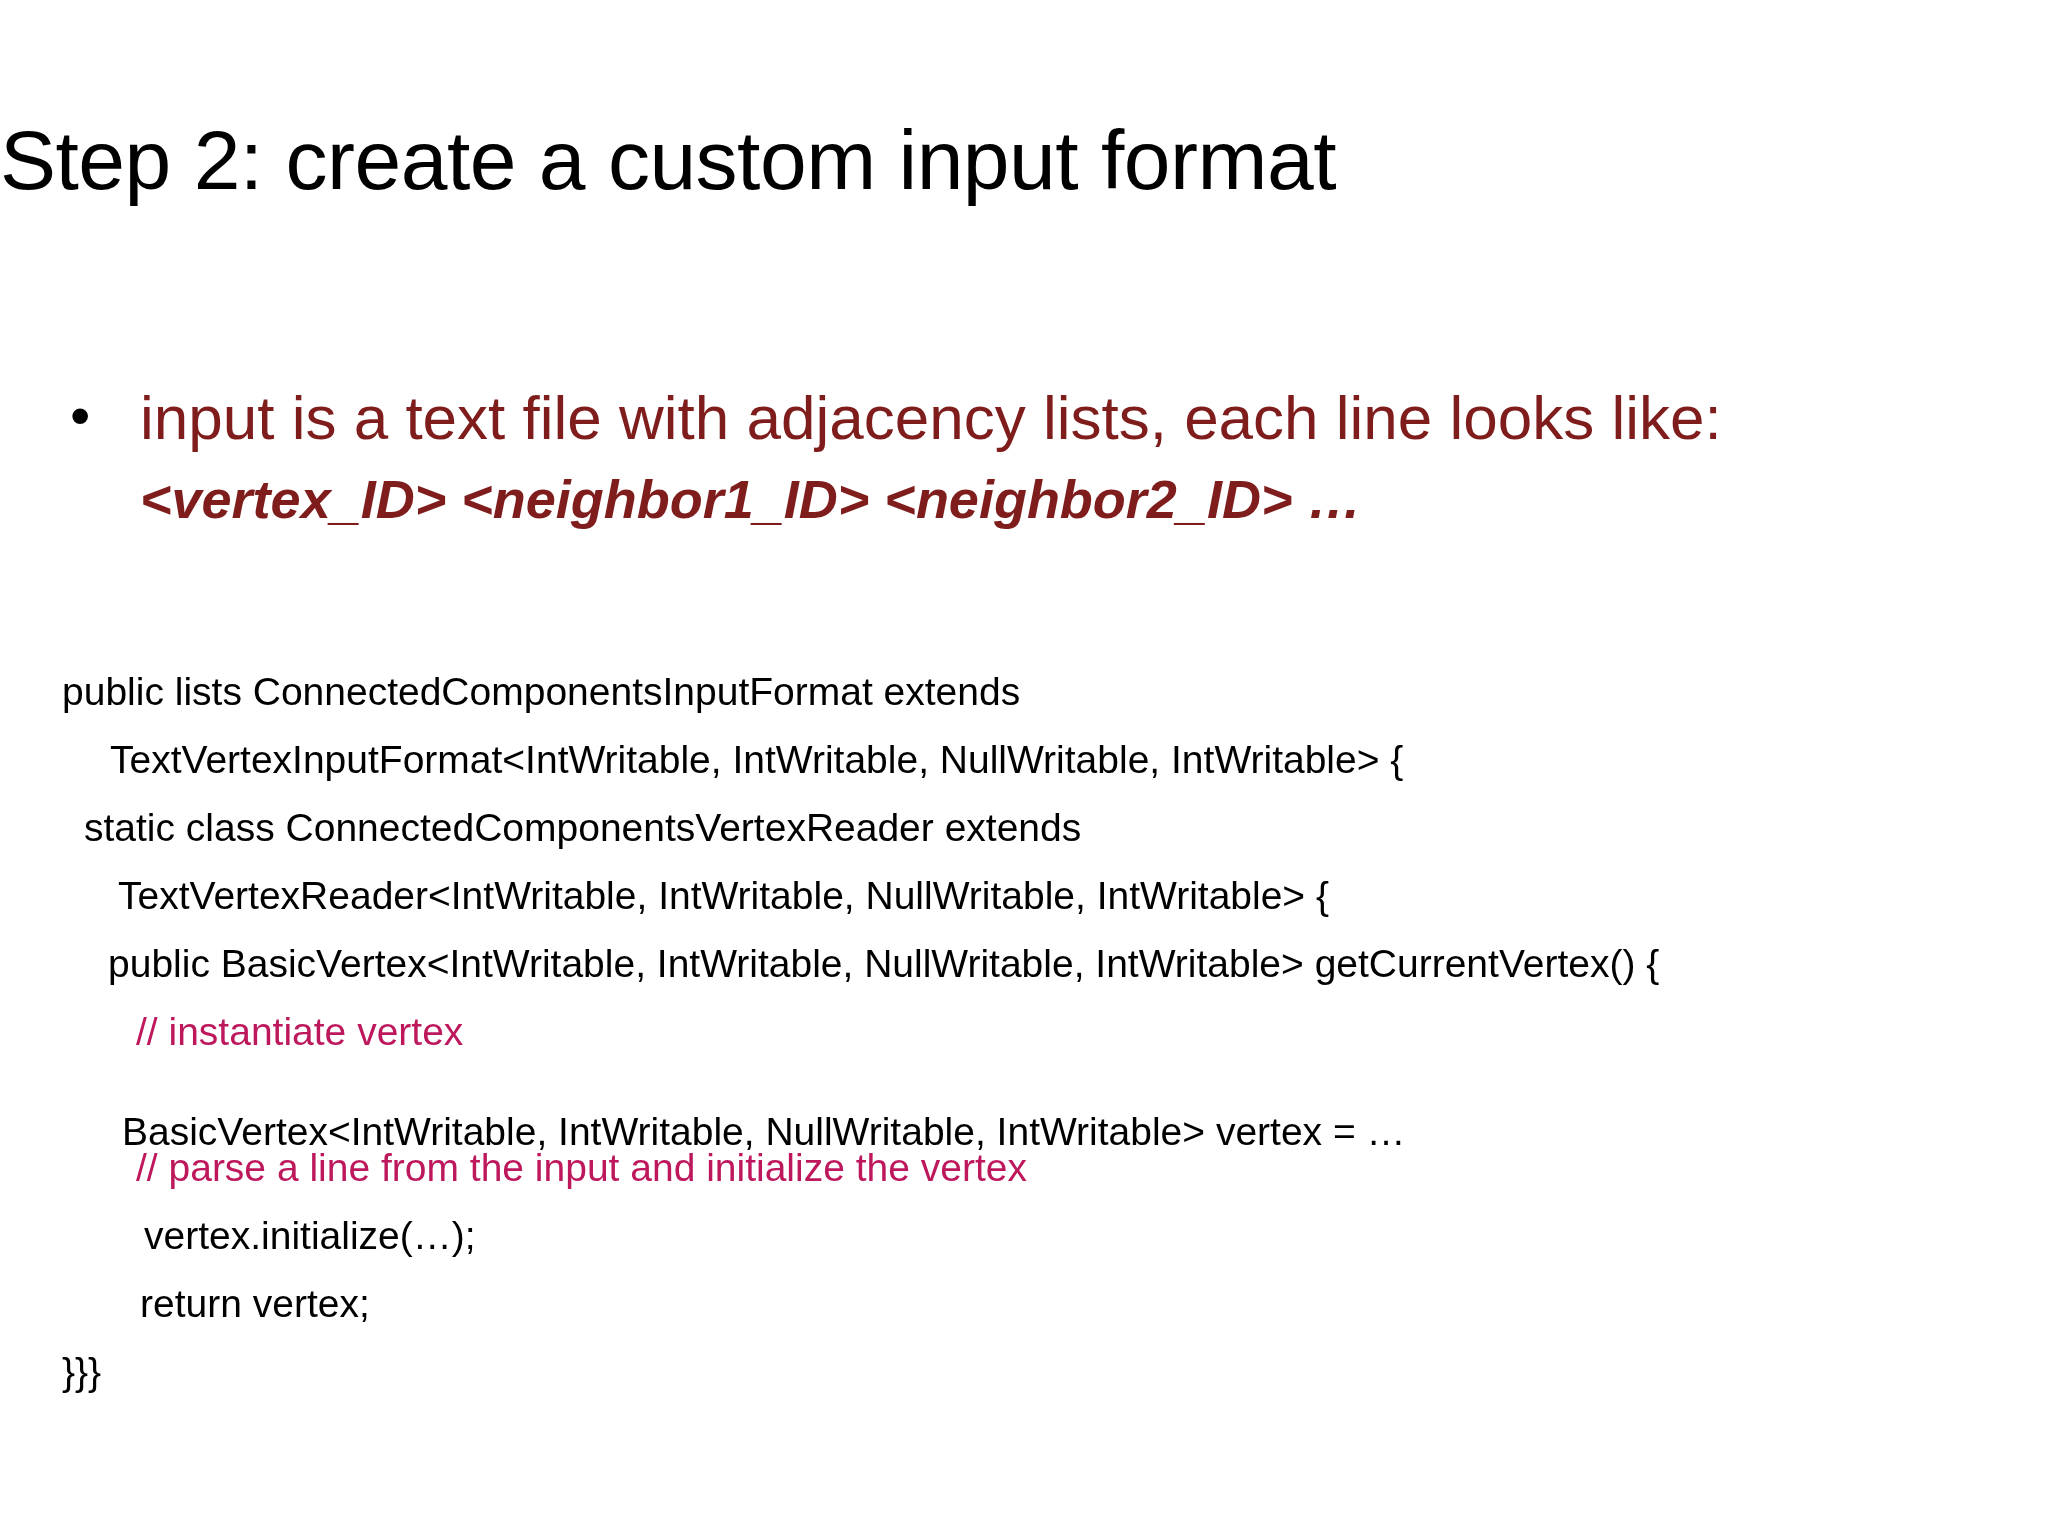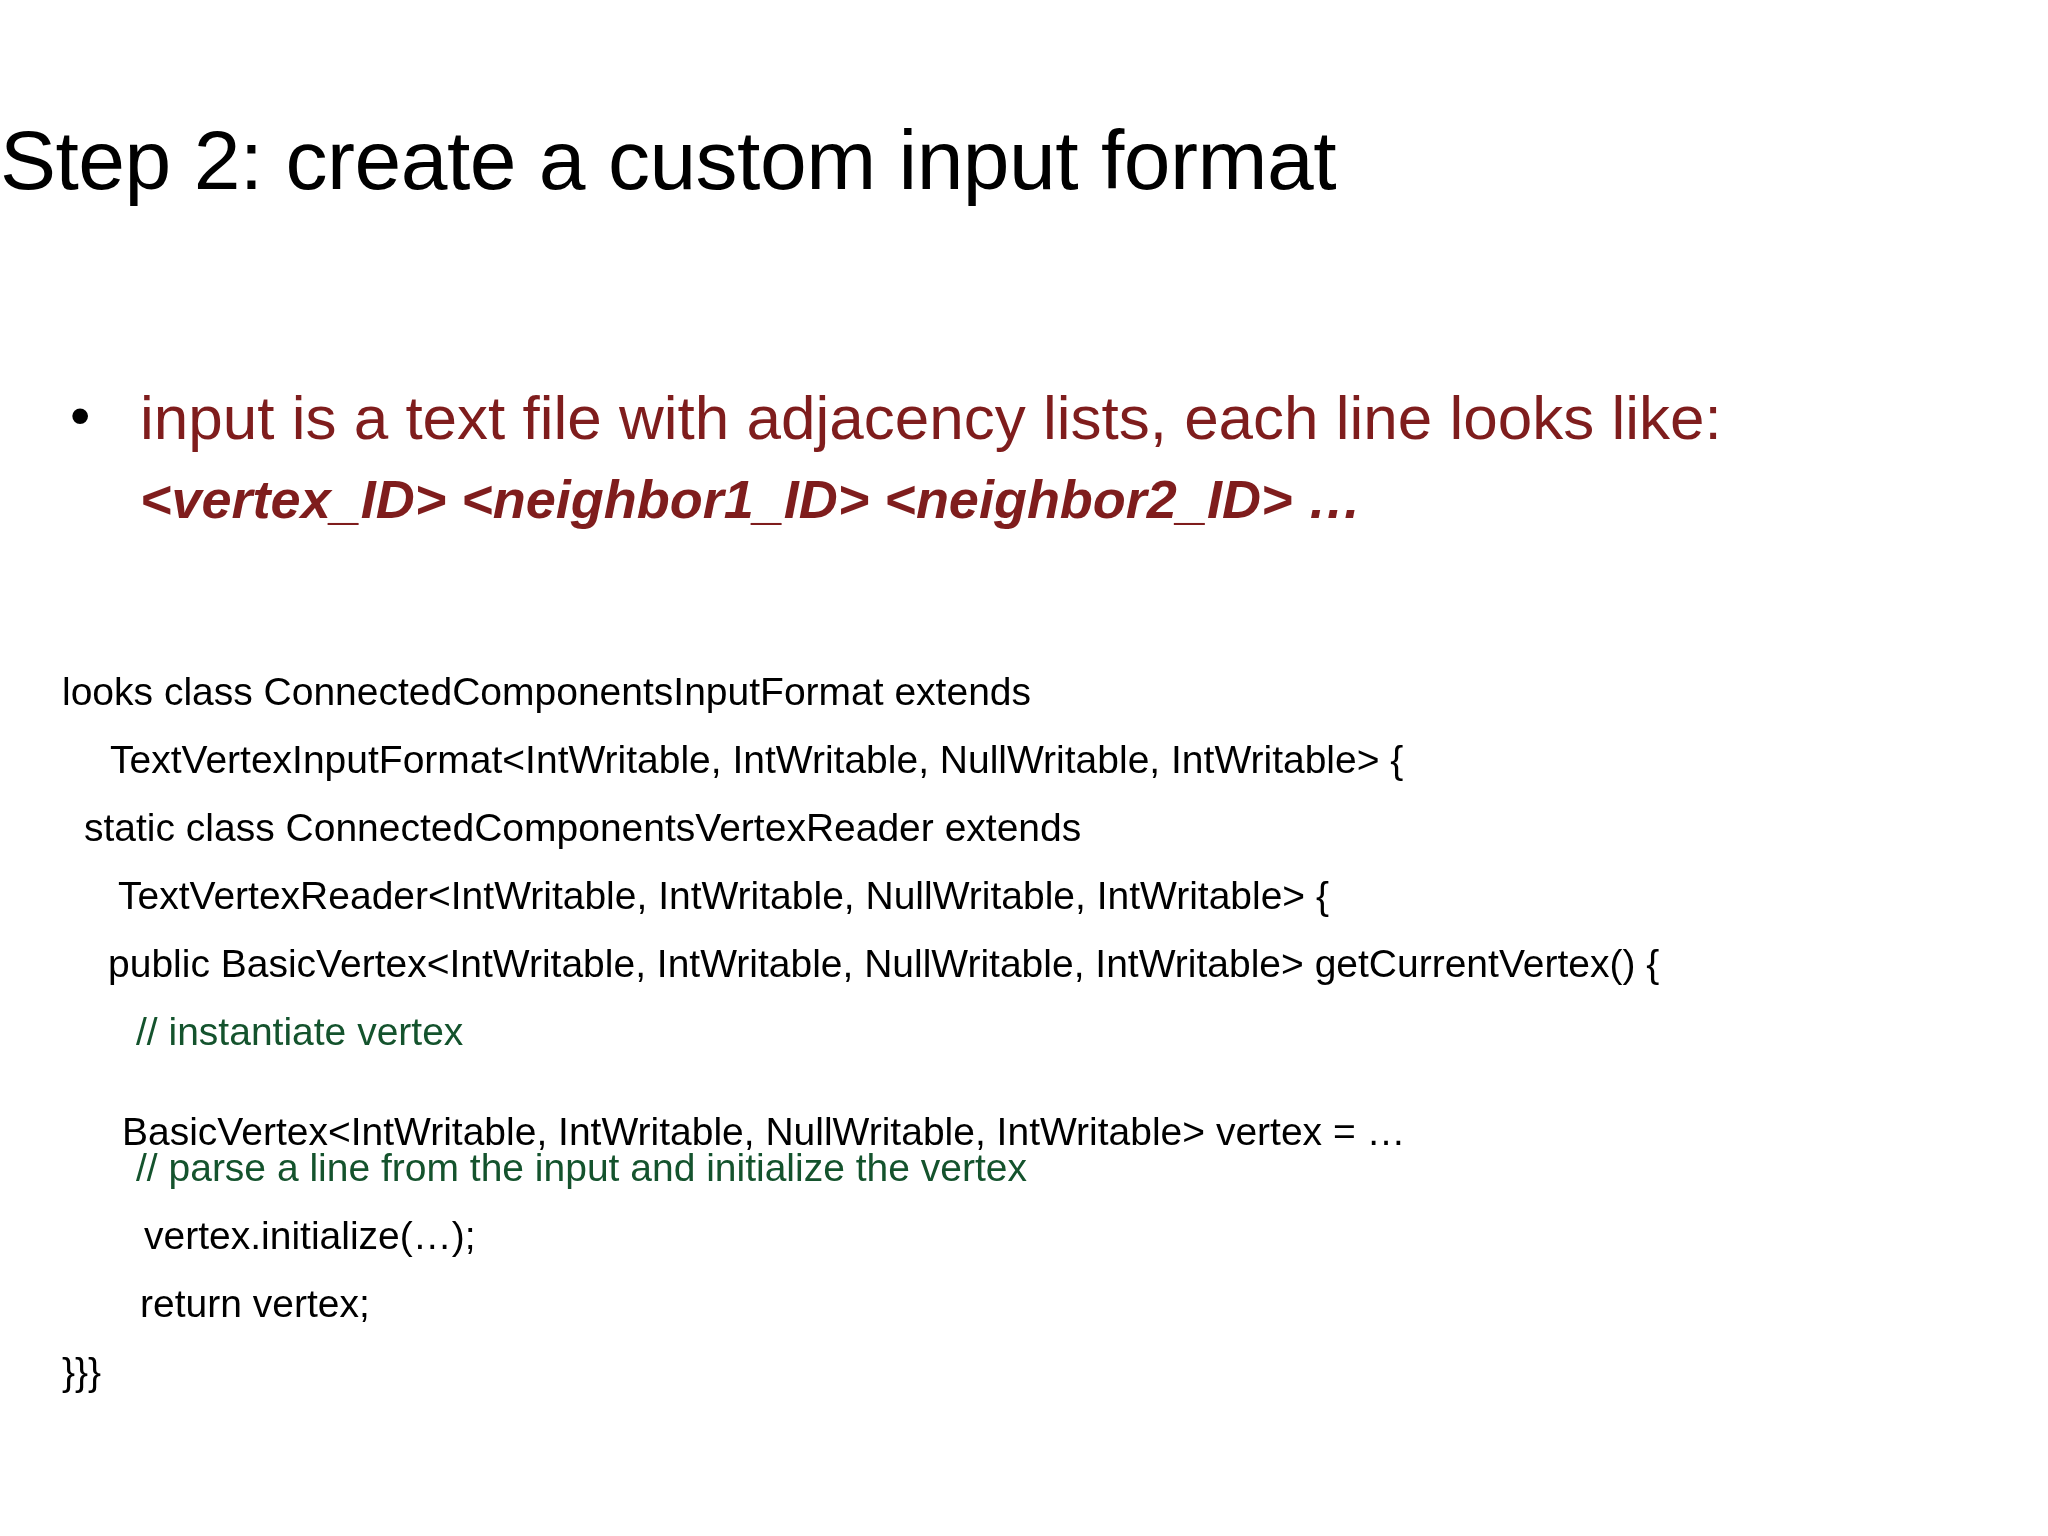--- a/index.html
+++ b/index.html
@@ -86,40 +86,40 @@
     font-size: 39px;
     color: #000000;
   }
   .code-line > span.code-text {
     position: absolute;
     top: 0;
     left: 0;
     white-space: nowrap;
   }
   .code-comment {
-    color: #14532d;
+    color: #be185d;
   }
 </style>
 </head>
 <body>
 
 <div id="slide">
 
   <div id="slide-title">Step 2: create a custom input format</div>
 
   <div id="bullet-block">
     <div class="bullet-row">
       <div class="bullet-marker">•</div>
       <div class="bullet-text"><span>input is a text file with adjacency lists, each line looks like: </span><span class="bullet-code-italic">&lt;vertex_ID&gt; &lt;neighbor1_ID&gt; &lt;neighbor2_ID&gt; …</span></div>
     </div>
   </div>
 
   <div id="code-block">
     <div class="code-line">
-        <span class="code-text" style="left: 62px;">looks class ConnectedComponentsInputFormat extends</span>
+        <span class="code-text" style="left: 62px;">public lists ConnectedComponentsInputFormat extends</span>
       </div>
     <div class="code-line">
         <span class="code-text" style="left: 110px;">TextVertexInputFormat&lt;IntWritable, IntWritable, NullWritable, IntWritable&gt; {</span>
       </div>
     <div class="code-line">
         <span class="code-text" style="left: 84px;">static class ConnectedComponentsVertexReader extends</span>
       </div>
     <div class="code-line">
         <span class="code-text" style="left: 118px;">TextVertexReader&lt;IntWritable, IntWritable, NullWritable, IntWritable&gt; {</span>
       </div>

